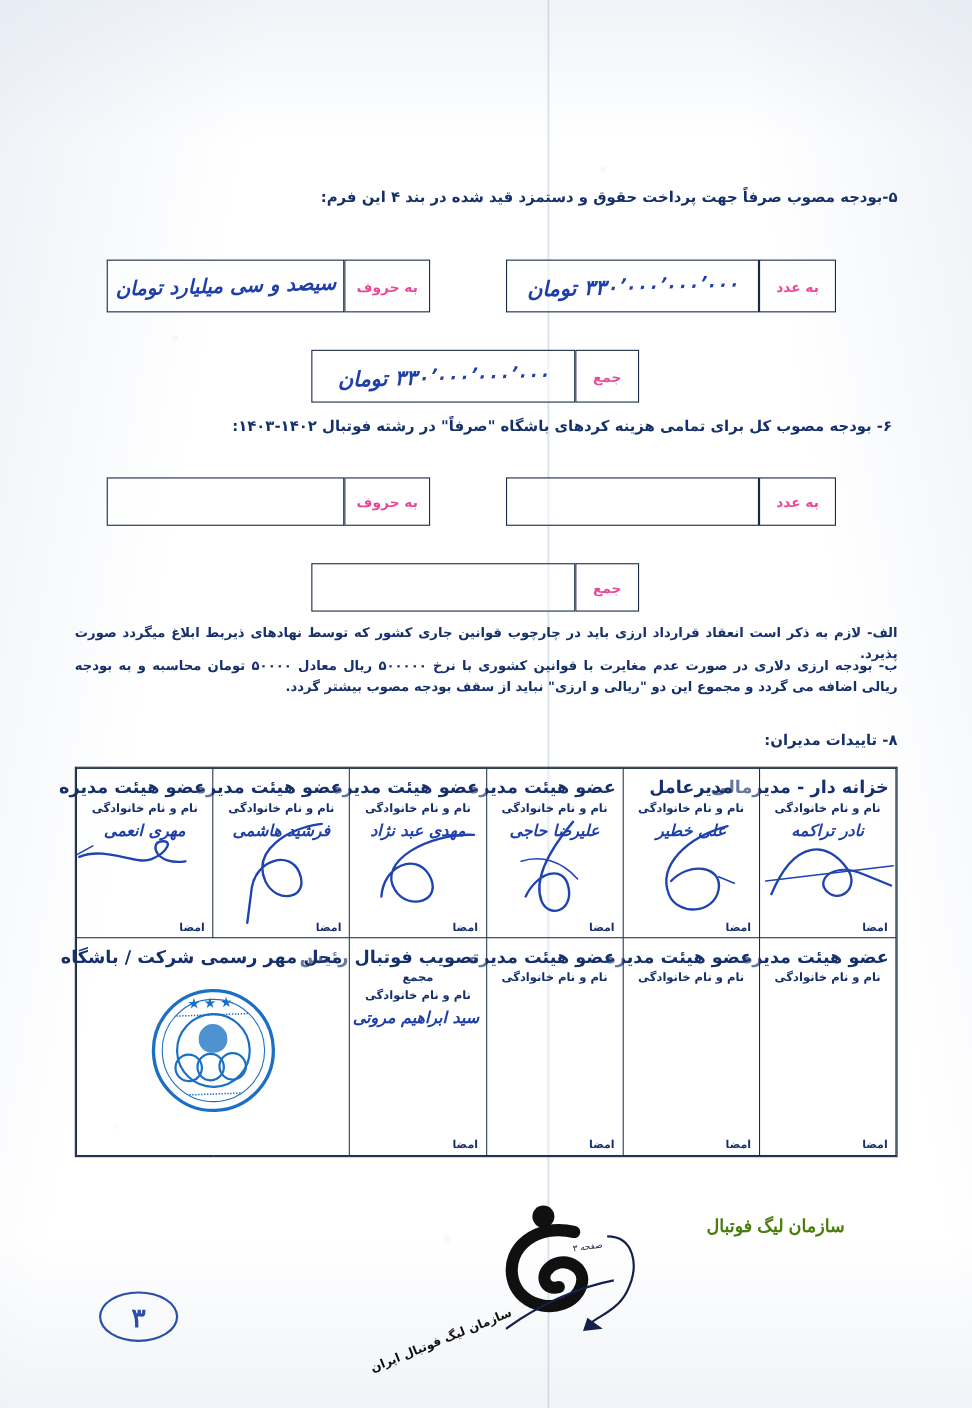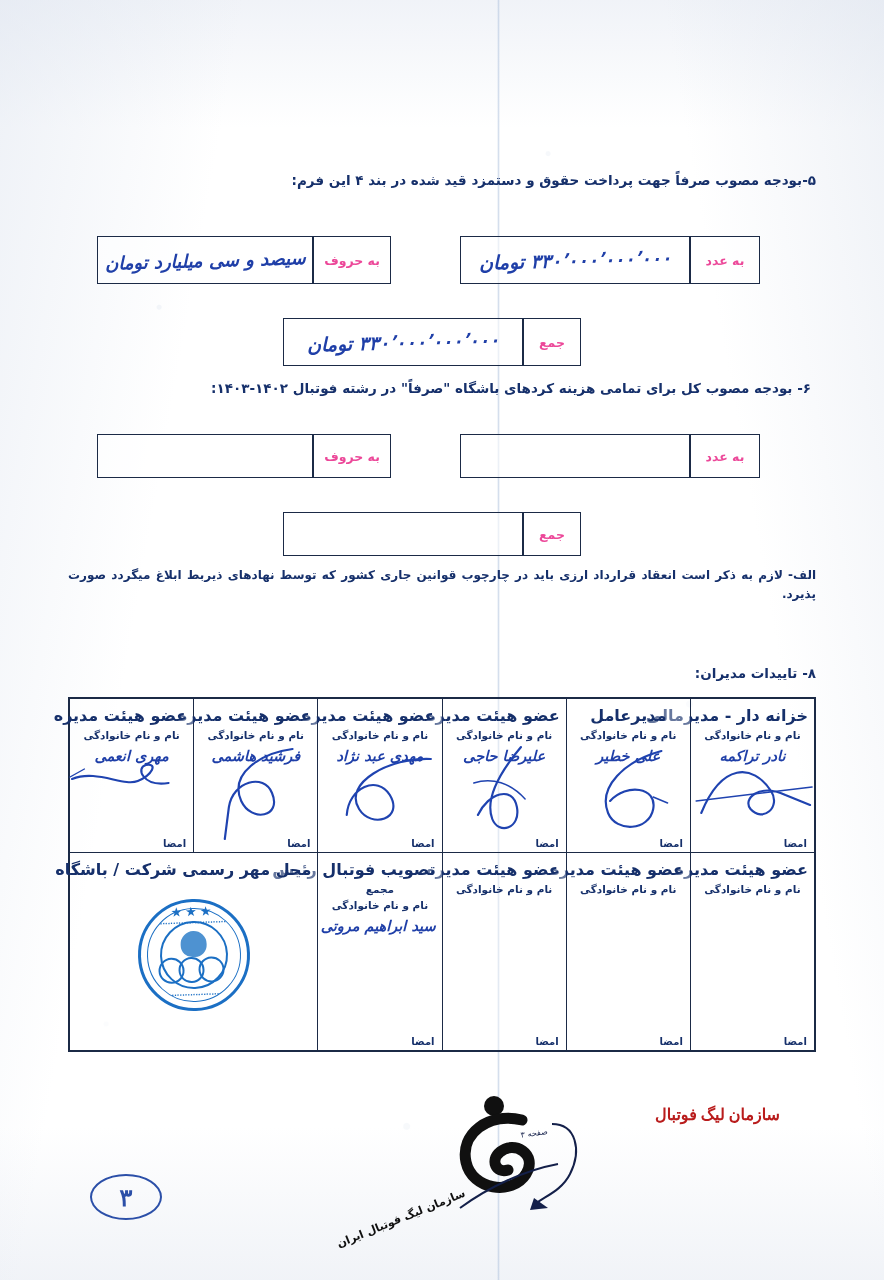--- a/index.html
+++ b/index.html
@@ -188,23 +188,23 @@
     border:2.4px solid #1b6fc4;margin-left:-6px;
   }
   .stamp .crest{
     position:absolute;left:50%;top:32px;transform:translateX(-50%);
     width:26px;height:26px;border-radius:50% 50% 45% 45%;
     background:#2f7fc9;opacity:.85;
   }
 
   
   #footer-org{
-    position:absolute;right:104px;top:1105px;
-    font-size:16px;font-weight:bold;color:#b91c1c;
-    font-family:Liberation Serif, serif;
+    position:absolute;right:116px;top:1105px;
+    font-size:16px;font-weight:bold;color:#4d7c0f;
+    font-family:Liberation Sans, sans-serif;
     letter-spacing:1px;
   }
   #league-logo{
     position:absolute;left:430px;top:1090px;width:160px;height:130px;
   }
   #league-logo svg{width:100%;height:100%;overflow:visible;}
 
   #page-number{
     position:absolute;left:90px;bottom:60px;
     width:72px;height:46px;
@@ -312,20 +312,21 @@
       <span class="flabel">جمع</span>
     </div>
     <div class="fbox" style="width:240px;height:44px;">
       <span class="fval">
           <span class="hand num"></span>
         </span>
     </div>
   </div>
 
   <div id="para-alef" class="para">الف- لازم به ذکر است انعقاد قرارداد ارزی باید در چارچوب قوانین جاری کشور که توسط نهادهای ذیربط ابلاغ میگردد صورت پذیرد.</div>
+  <div id="para-be" class="para">ب- بودجه ارزی دلاری در صورت عدم مغایرت با قوانین کشوری با نرخ ۵۰۰۰۰۰ ریال معادل ۵۰۰۰۰ تومان محاسبه  و به بودجه ریالی اضافه می گردد و مجموع این دو "ریالی و ارزی" نباید از سقف بودجه مصوب بیشتر گردد.</div>
 
   <div id="sec8-head" class="sec-head printed">۸- تاییدات مدیران:</div>
 
   <div id="sig-table">
     <table>
       <tbody>
         <tr class="row1">
           <td>
             <div class="cell-role">خزانه دار - مدیرمالی</div>
             <div class="cell-sub">نام و نام خانوادگی</div>

